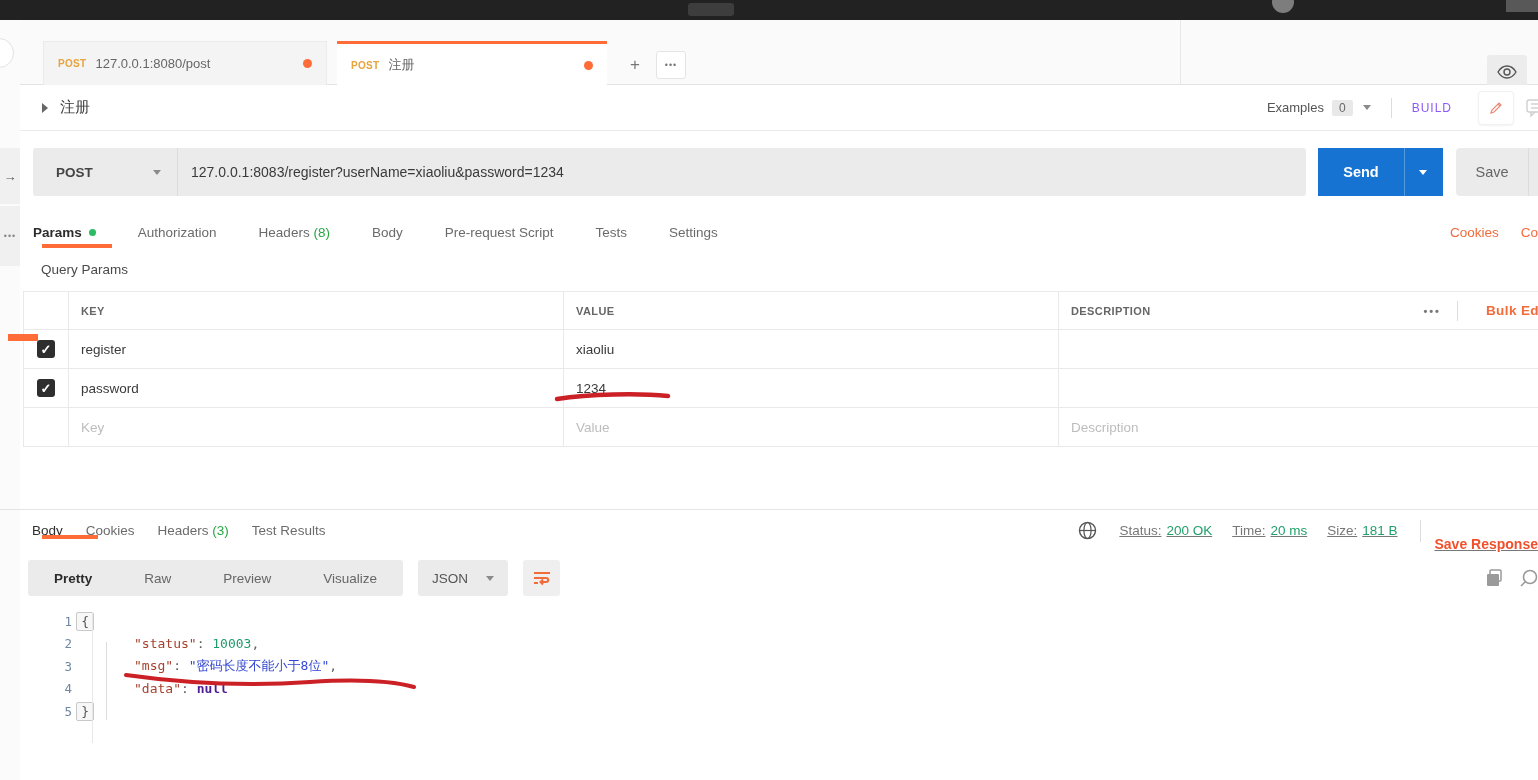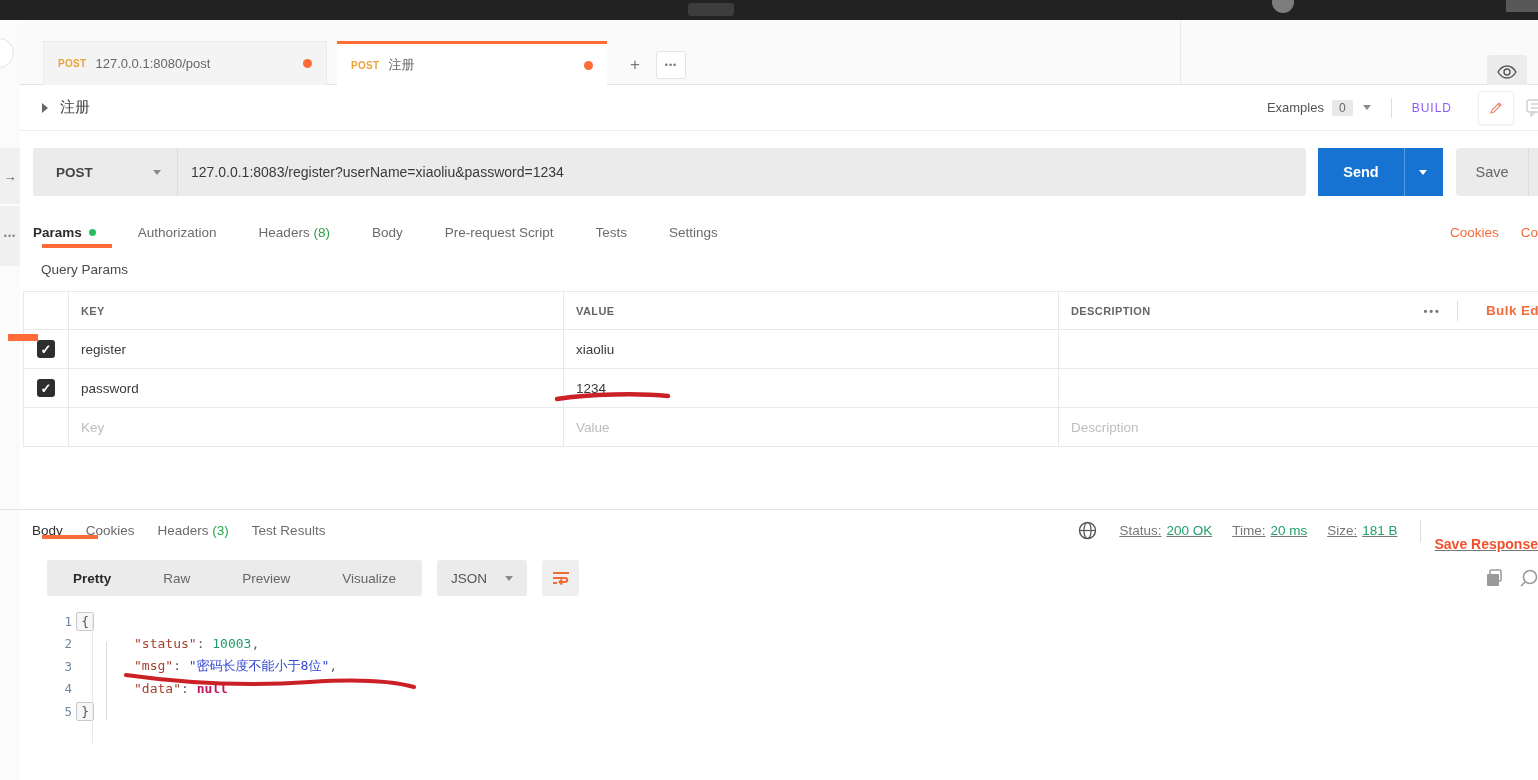--- a/index.html
+++ b/index.html
@@ -102,21 +102,21 @@
   .body-underline { position:absolute; left:2px; top:535px; width:56px; height:4px; background:#ff6c37; }
   .resp-right { margin-left:auto; display:flex; align-items:center; font-size:13.5px; color:#777;text-decoration:underline; }
   .resp-right .glb { margin-right:22px; display:flex; }
   .statpair { margin-right:20px; }
   .statpair b { color:#21a06b; font-weight:normal; margin-left:5px; }
   .respdiv { width:1px; height:22px; background:#ddd; margin:0 14px 0 2px; }
   .saveresp { color:#f2502c; font-weight:bold; font-size:14px;margin-top:26px; }
 
   
   .rtoolbar { position:absolute; left:20px; top:551px; width:1518px; height:54px; display:flex; align-items:center; }
-  .segctrl { margin-left:27px; height:36px; background:#ebebeb; border-radius:3px; display:flex; align-items:center; font-size:13.5px; color:#666; }
+  .segctrl { margin-left:8px; height:36px; background:#ebebeb; border-radius:3px; display:flex; align-items:center; font-size:13.5px; color:#666; }
   .seg { padding:0 26px; }
   .seg.active { color:#2b2b2b; font-weight:bold; }
   .fmtselect { margin-left:15px; height:36px; width:90px; background:#ebebeb; border-radius:3px; display:flex; align-items:center; padding:0 14px; font-size:13.5px; color:#555; }
   .fmtselect .caret { margin-left:auto; }
   .wrapbtn { margin-left:15px; height:36px; width:37px; background:#efefef; border-radius:3px; display:flex; align-items:center; justify-content:center; }
   .rtool-right { margin-left:auto; display:flex; align-items:center; }
   .rtool-right > * { margin-left:14px; }
 
   
   .codearea { position:absolute; left:20px; top:610px; width:1518px; height:140px; font-family:"DejaVu Sans Mono", monospace; font-size:13px; }
@@ -125,21 +125,21 @@
   .fold { width:30px; display:flex; justify-content:flex-end; }
   .gutterline { position:absolute; left:72px; top:2px; width:1px; height:131px; background:#e8e8e8; }
   .indentguide { position:absolute; left:86px; top:32px; width:1px; height:78px; background:#ddd; }
   .foldbox { display:inline-block; border:1px solid #c9c9c9; background:#f7f7f7; border-radius:2px; padding:0 4px; color:#555; line-height:17px; margin-right:8px; }
   .ct { padding-left:6px; color:#555; }
   .ct.indent { padding-left:32px; }
   .tk-k { color:#a5422d; }
   .tk-p { color:#606060; }
   .tk-n { color:#209a6b; }
   .tk-s { color:#3347d1; }
-  .tk-null { color:#be185d; font-weight:bold; }
+  .tk-null { color:#4c1d95; font-weight:bold; }
 
   .annot { position:absolute; left:0; top:0; z-index:50; pointer-events:none; }
 
   svg.ic { display:block; }
 </style>
 </head>
 <body>
 
 <div class="topbar">
   <div class="searchpill"></div>

